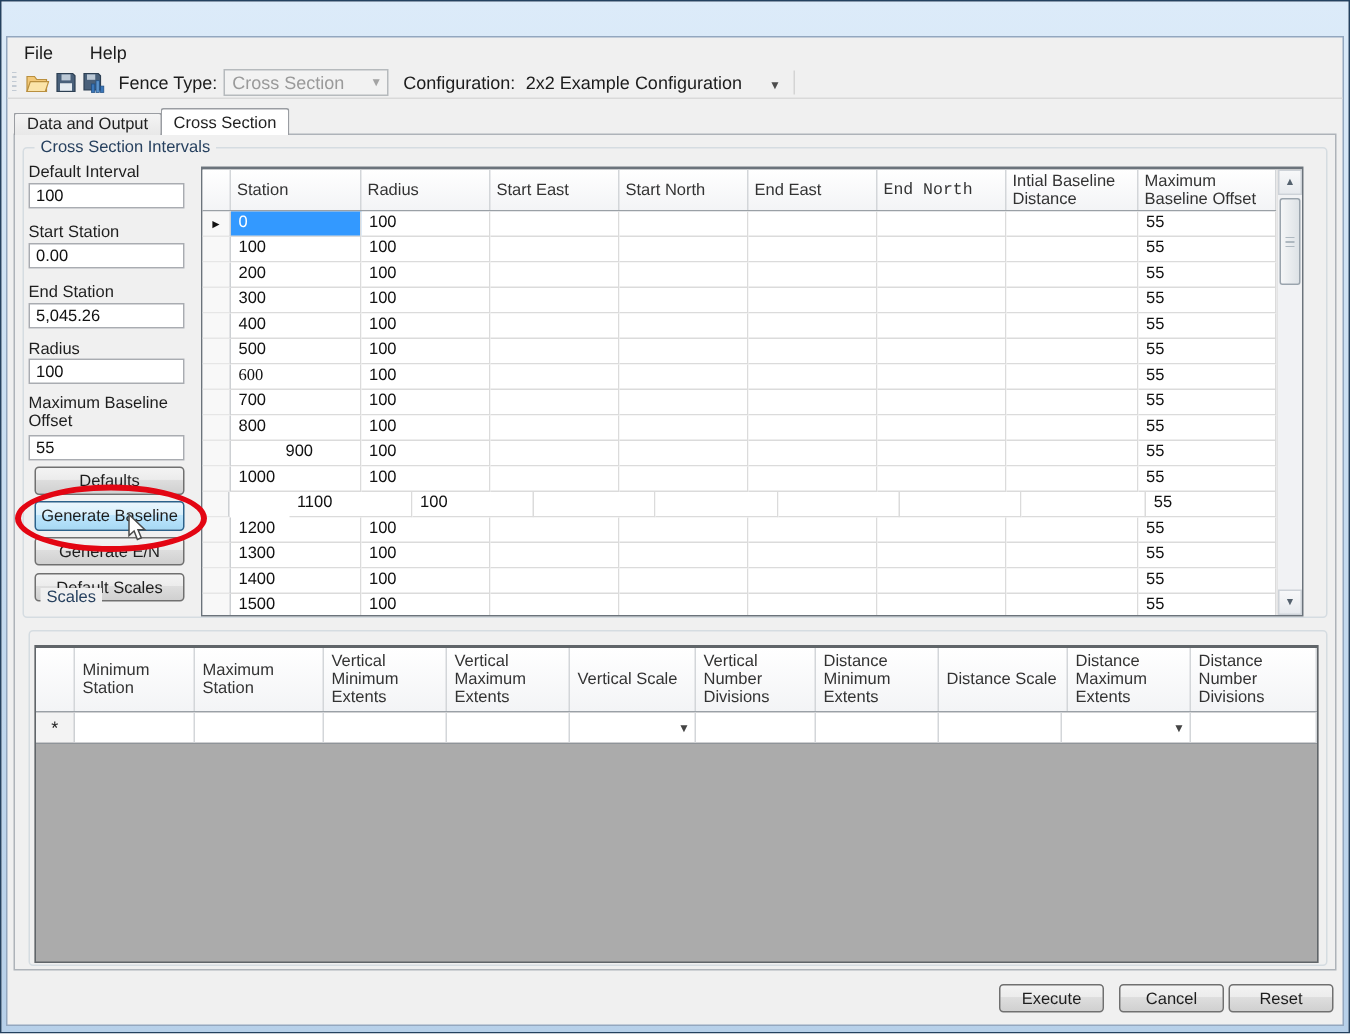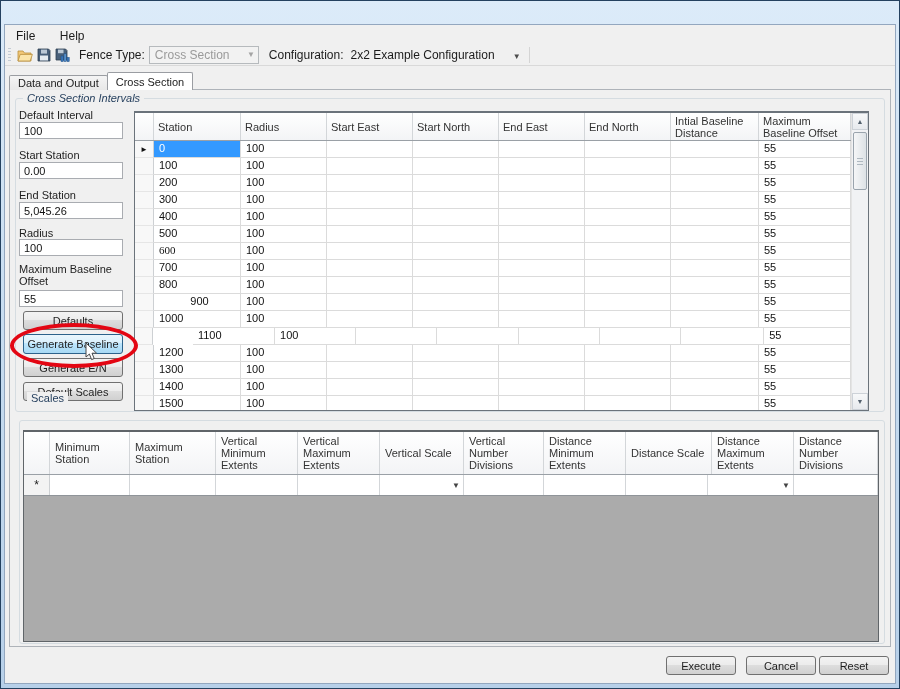--- a/index.html
+++ b/index.html
@@ -139,21 +139,21 @@
     <div class="tb-sep"></div>
   </div>
 
   <div class="tabstrip">
     <div class="tab">Data and Output</div>
     <div class="tab active">Cross Section</div>
   </div>
   <div class="tabpage"></div>
 
   <div class="groupbox" style="left:14px;top:97px;width:870px;height:314px;"></div>
-  <span class="group-label" style="left:22px;top:91px;font-style:italic;">Cross Section Intervals</span>
+  <span class="group-label" style="left:22px;top:91px;">Cross Section Intervals</span>
 
   <span class="field-label" style="left:18px;top:108px;">Default Interval</span>
   <input class="field-input" style="left: 18px; top: 121px;" value="100">
 
   <span class="field-label" style="left:18px;top:148px;">Start Station</span>
   <input class="field-input" style="left: 18px; top: 161px;" value="0.00">
 
   <span class="field-label" style="left:18px;top:188px;">End Station</span>
   <input class="field-input" style="left: 18px; top: 201px;" value="5,045.26">
 
@@ -169,21 +169,21 @@
   <div class="btn" style="left:22px;top:381px;width:100px;height:19px;">Default Scales</div>
 
   <div class="sg-grid">
     <div class="sg-header">
         <div class="sg-corner"></div>
         <div class="sg-hcell" style="width: 87px;">Station</div>
         <div class="sg-hcell" style="width: 86px;">Radius</div>
         <div class="sg-hcell" style="width: 86px;">Start East</div>
         <div class="sg-hcell" style="width: 86px;">Start North</div>
         <div class="sg-hcell" style="width: 86px;">End East</div>
-        <div class="sg-hcell" style="width: 86px;">End North</div>
+        <div class="sg-hcell" style="width: 86px; font-family: Liberation Mono, monospace;">End North</div>
         <div class="sg-hcell" style="width: 88px;">Intial Baseline Distance</div>
         <div class="sg-hcell" style="width: 92px;">Maximum Baseline Offset</div>
       </div>
     <div>
         <div class="sg-row">
           <div class="sg-rh">►</div>
           <div class="sg-cell selected" style="width: 87px;">0</div>
           <div class="sg-cell" style="width: 86px;">100</div>
           <div class="sg-cell" style="width: 86px;"></div>
           <div class="sg-cell" style="width: 86px;"></div>

